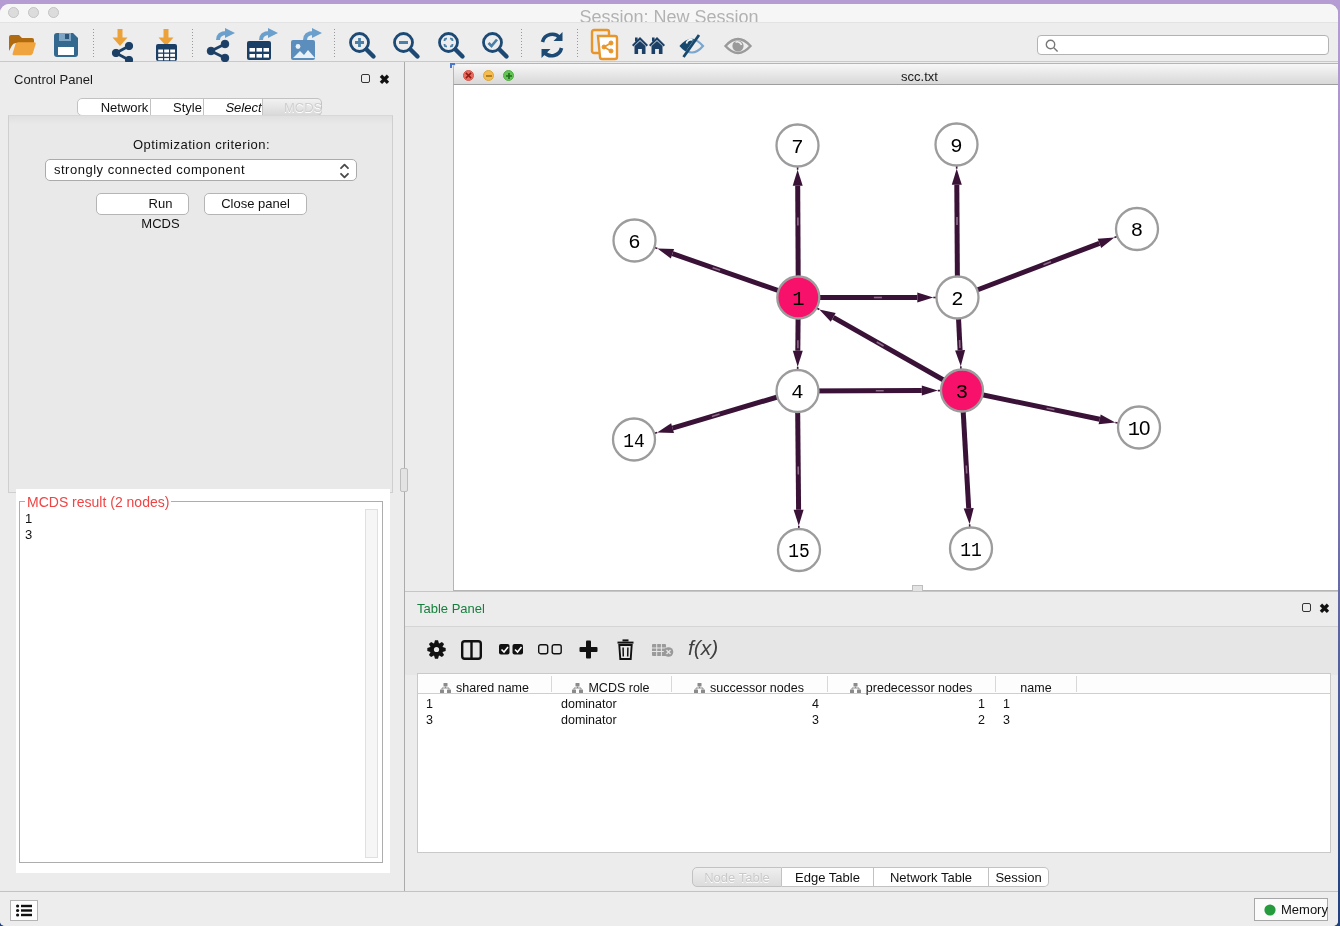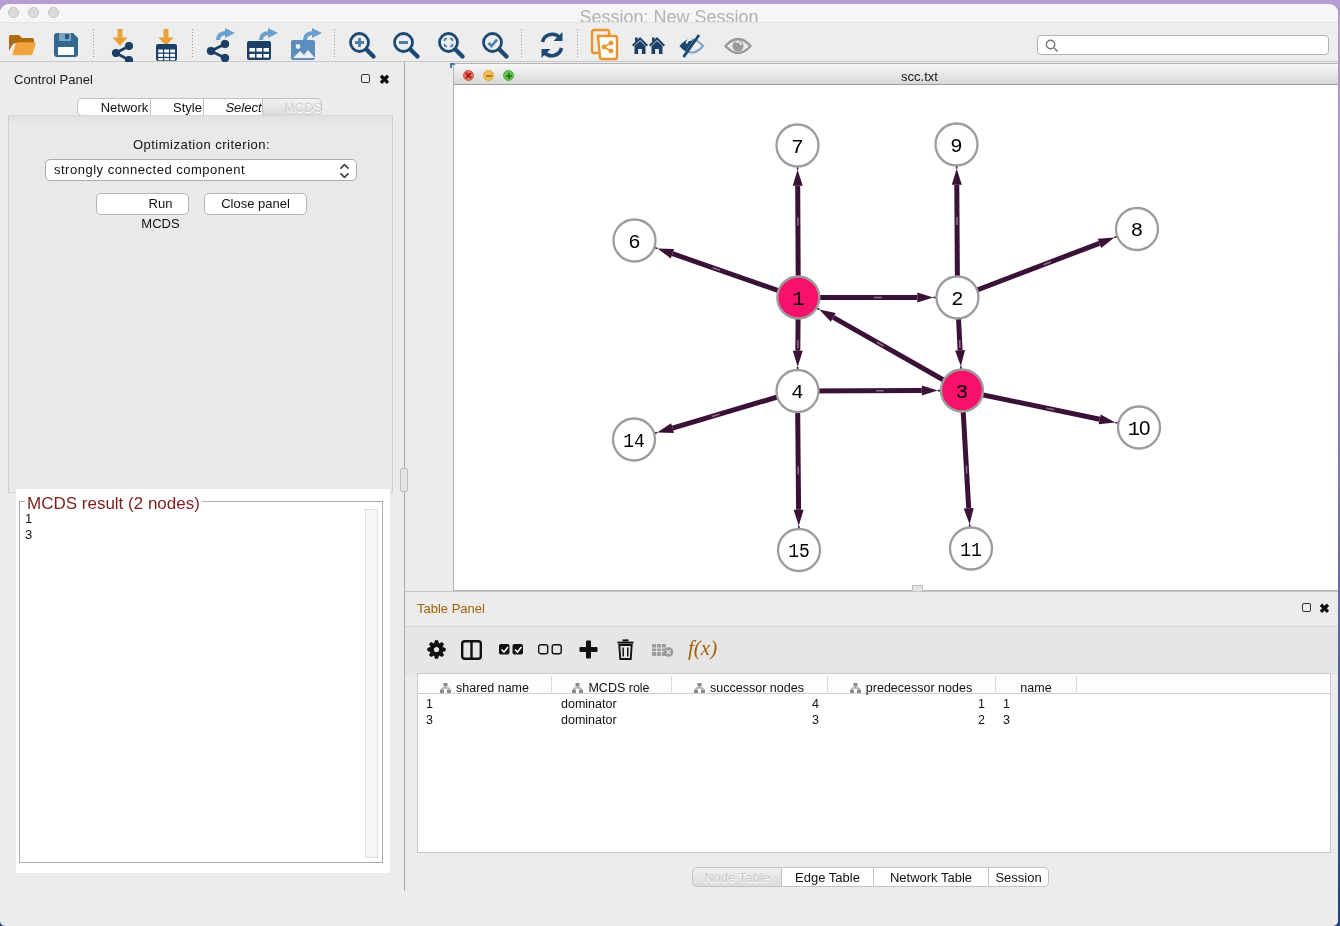--- a/index.html
+++ b/index.html
@@ -27,21 +27,21 @@
   #panel { position:absolute; left:8px; top:111px; width:385px; height:378px; background:#e9e9e9; border:1px solid #cfcfcf; border-top:1px solid #d8d8d8; }
   #panel .shade { position:absolute; left:0; top:0; width:100%; height:8px; background:linear-gradient(180deg,#e0e0e0,#e9e9e9); }
   #optlabel { position:absolute; left:0; top:21px; width:385px; text-align:center; font-size:13px; letter-spacing:0.5px; color:#111; }
   #combo { position:absolute; left:36px; top:43px; width:312px; height:22px; background:#fff; border:1px solid #ababab; border-radius:5px; font-size:13px; letter-spacing:0.5px; color:#111; line-height:20px; padding-left:8px; }
   #combo svg { position:absolute; right:6px; top:3px; }
   .btn { position:absolute; top:77px; height:22px; background:#fff; border:1px solid #b5b5b5; border-radius:5px; font-size:13px; color:#111; text-align:center; line-height:20px; }
   #btn-run { left:87px; width:93px;padding-left:36px; }
   #btn-close { left:195px; width:103px; }
   #resultpanel { position:absolute; left:16px; top:485px; width:374px; height:384px; background:#fff; }
   #fieldset { position:absolute; left:3px; top:12px; width:364px; height:362px; border:1px solid #adadad; }
-  #legend { position:absolute; left:5px; top:-8px; background:#fff; font-size:17px; color:#7f1d1d; padding:0 2px; }
+  #legend { position:absolute; left:5px; top:-8px; background:#fff; font-size:14px; color:#ef4444; padding:0 2px; }
   #resulttext { position:absolute; left:5px; top:9px; font-size:13px; color:#111; line-height:16px; }
   #vtrack { position:absolute; right:4px; top:7px; width:13px; height:349px; background:#f6f6f6; border:1px solid #e0e0e0; }
   #splitter { position:absolute; left:404px; top:58px; width:1px; height:829px; background:#ababab; }
   #vgrab { position:absolute; left:400px; top:464px; width:8px; height:24px; background:#e3e3e3; border:1px solid #bdbdbd; border-radius:2px; }
 </style>
 </head>
 <body>
 <div id="win">
 <div id="titlebar">
   <div class="tl" style="left:8px"></div>
@@ -342,21 +342,21 @@
 <style>
   #netframe { position:absolute; left:405px; top:59px; width:754px; height:528px;margin-left:48px; }
   #nettitle { position:absolute; left:0; top:0; width:933px; height:22px; background:linear-gradient(180deg,#f7f7f7,#d8d8d8); border:1px solid #b5b5b5; border-bottom:1px solid #9e9e9e; border-radius:4px 4px 0 0; }
   .nl { position:absolute; top:6px; width:11px; height:11px; border-radius:50%; border:1px solid; }
   .nl svg { position:absolute; left:1px; top:1px; }
   #nettitletext { position:absolute; left:0; top:5px; width:100%; text-align:center; font-size:13px; color:#1a1a1a; }
   #netcorner { position:absolute; left:-3px; top:0px; width:5px; height:5px; border-left:2px solid #4a78c8; border-top:2px solid #4a78c8; }
   #netcanvas { position:absolute; left:0; top:22px; width:933px; height:506px; background:#fff; border:1px solid #b5b5b5; border-top:none; }
   #hgrab { position:absolute; left:459px; top:522px; width:11px; height:7px; background:#e3e3e3; border:1px solid #bdbdbd; }
   #tablepanel { position:absolute; left:405px; top:587px; width:933px; height:300px; background:#ececec; border-top:1px solid #c6c6c6; }
-  #tp-title { position:absolute; left:12px; top:9px; font-size:13px; color:#a16207; }
+  #tp-title { position:absolute; left:12px; top:9px; font-size:13px; color:#15803d; }
   #tp-strip { position:absolute; left:0; top:34px; width:933px; height:49px; background:#e6e6e6; border-top:1px solid #d5d5d5; }
   .tpi { position:absolute; }
   #tbl { position:absolute; left:12px; top:81px; width:914px; height:180px; background:#fff; border:1px solid #c9c9c9; }
   #thead { position:absolute; left:0; top:0; width:912px; height:20px; background:#fdfdfd; border-bottom:1px solid #cfcfcf; }
   .hsep { position:absolute; top:2px; width:1px; height:16px; background:#d8d8d8; }
   .hcell { position:absolute; top:0; height:28px; display:flex; align-items:center; justify-content:center; font-size:12.5px; color:#111; gap:5px; }
   .cell { position:absolute; font-size:12.5px; color:#111; }
   #tbl-tabs { position:absolute; left:0; top:275px; height:20px; }
   .btab { position:absolute; top:0; height:20px; background:#fff; border:1px solid #c2c2c2; border-left:none; font-size:13px; color:#111; text-align:center; line-height:19px; }
   #statusbar { position:absolute; left:0; top:887px; width:1338px; height:35px; background:#ededed; border-top:1px solid #c3c3c3; }
@@ -411,21 +411,21 @@
       <g stroke="#e6e6e6" stroke-width="1">
         <line x1="0" y1="5" x2="14" y2="5"></line>
             <line x1="0" y1="8.5" x2="14" y2="8.5"></line>
         <line x1="4.7" y1="1" x2="4.7" y2="13"></line>
             <line x1="9.4" y1="1" x2="9.4" y2="13"></line>
       </g>
       <circle cx="16.5" cy="9" r="4.8" fill="#9a9a9a"></circle>
       <path d="M14.5 7 l4 4 M18.5 7 l-4 4" stroke="#e6e6e6" stroke-width="1.3"></path>
     </svg>
 
-    <div class="tpi" style="left:283px;top:9px;font-family:Liberation Serif, serif;font-style:italic;font-size:21px;color:#a16207">f(x)</div>
+    <div class="tpi" style="left:283px;top:9px;font-family:Liberation Sans, sans-serif;font-style:italic;font-size:21px;color:#404040">f(x)</div>
   </div>
   <div id="tbl">
     <div id="thead">
       <div class="hsep" style="left:133px"></div>
       <div class="hsep" style="left:253px"></div>
       <div class="hsep" style="left:409px"></div>
       <div class="hsep" style="left:577px"></div>
       <div class="hsep" style="left:658px"></div>
       <div class="hcell" style="left:0;width:133px">
             <svg width="11" height="10" viewBox="0 0 11 10">
@@ -486,13 +486,31 @@
     <div class="cell" style="left:409px;width:158px;top:39px;text-align:right">2</div>
     <div class="cell" style="left:585px;top:39px">3</div>
   </div>
   <div id="tbl-tabs">
     <div class="btab" style="left:287px;width:90px;border-left:1px solid #c2c2c2;border-radius:5px 0 0 5px;background:linear-gradient(180deg,#efefef,#dcdcdc);color:#c9c9c9;text-shadow:0 1px 0 #fff">Node Table</div>
     <div class="btab" style="left:377px;width:92px">Edge Table</div>
     <div class="btab" style="left:469px;width:115px">Network Table</div>
     <div class="btab" style="left:584px;width:60px;border-radius:0 5px 5px 0">Session</div>
   </div>
 </div>
+<div id="statusbar">
+  <div id="listbtn">
+    <svg width="16" height="13" viewBox="0 0 16 13" style="position:absolute;left:5px;top:3px">
+      <circle cx="1.6" cy="2" r="1.6" fill="#111"></circle>
+          <circle cx="1.6" cy="6.5" r="1.6" fill="#111"></circle>
+          <circle cx="1.6" cy="11" r="1.6" fill="#111"></circle>
+      <rect x="5" y="0.8" width="11" height="2.4" fill="#111"></rect>
+          <rect x="5" y="5.3" width="11" height="2.4" fill="#111"></rect>
+          <rect x="5" y="9.8" width="11" height="2.4" fill="#111"></rect>
+    </svg>
+  </div>
+  <div id="membtn">
+    <svg width="12" height="12" viewBox="0 0 12 12" style="position:absolute;left:9px;top:5px">
+          <circle cx="6" cy="6" r="5.6" fill="#259b3e"></circle>
+        </svg>
+    <span style="position:absolute;left:26px;top:3px">Memory</span>
+  </div>
+</div>
 </div>
 
 </body></html>

